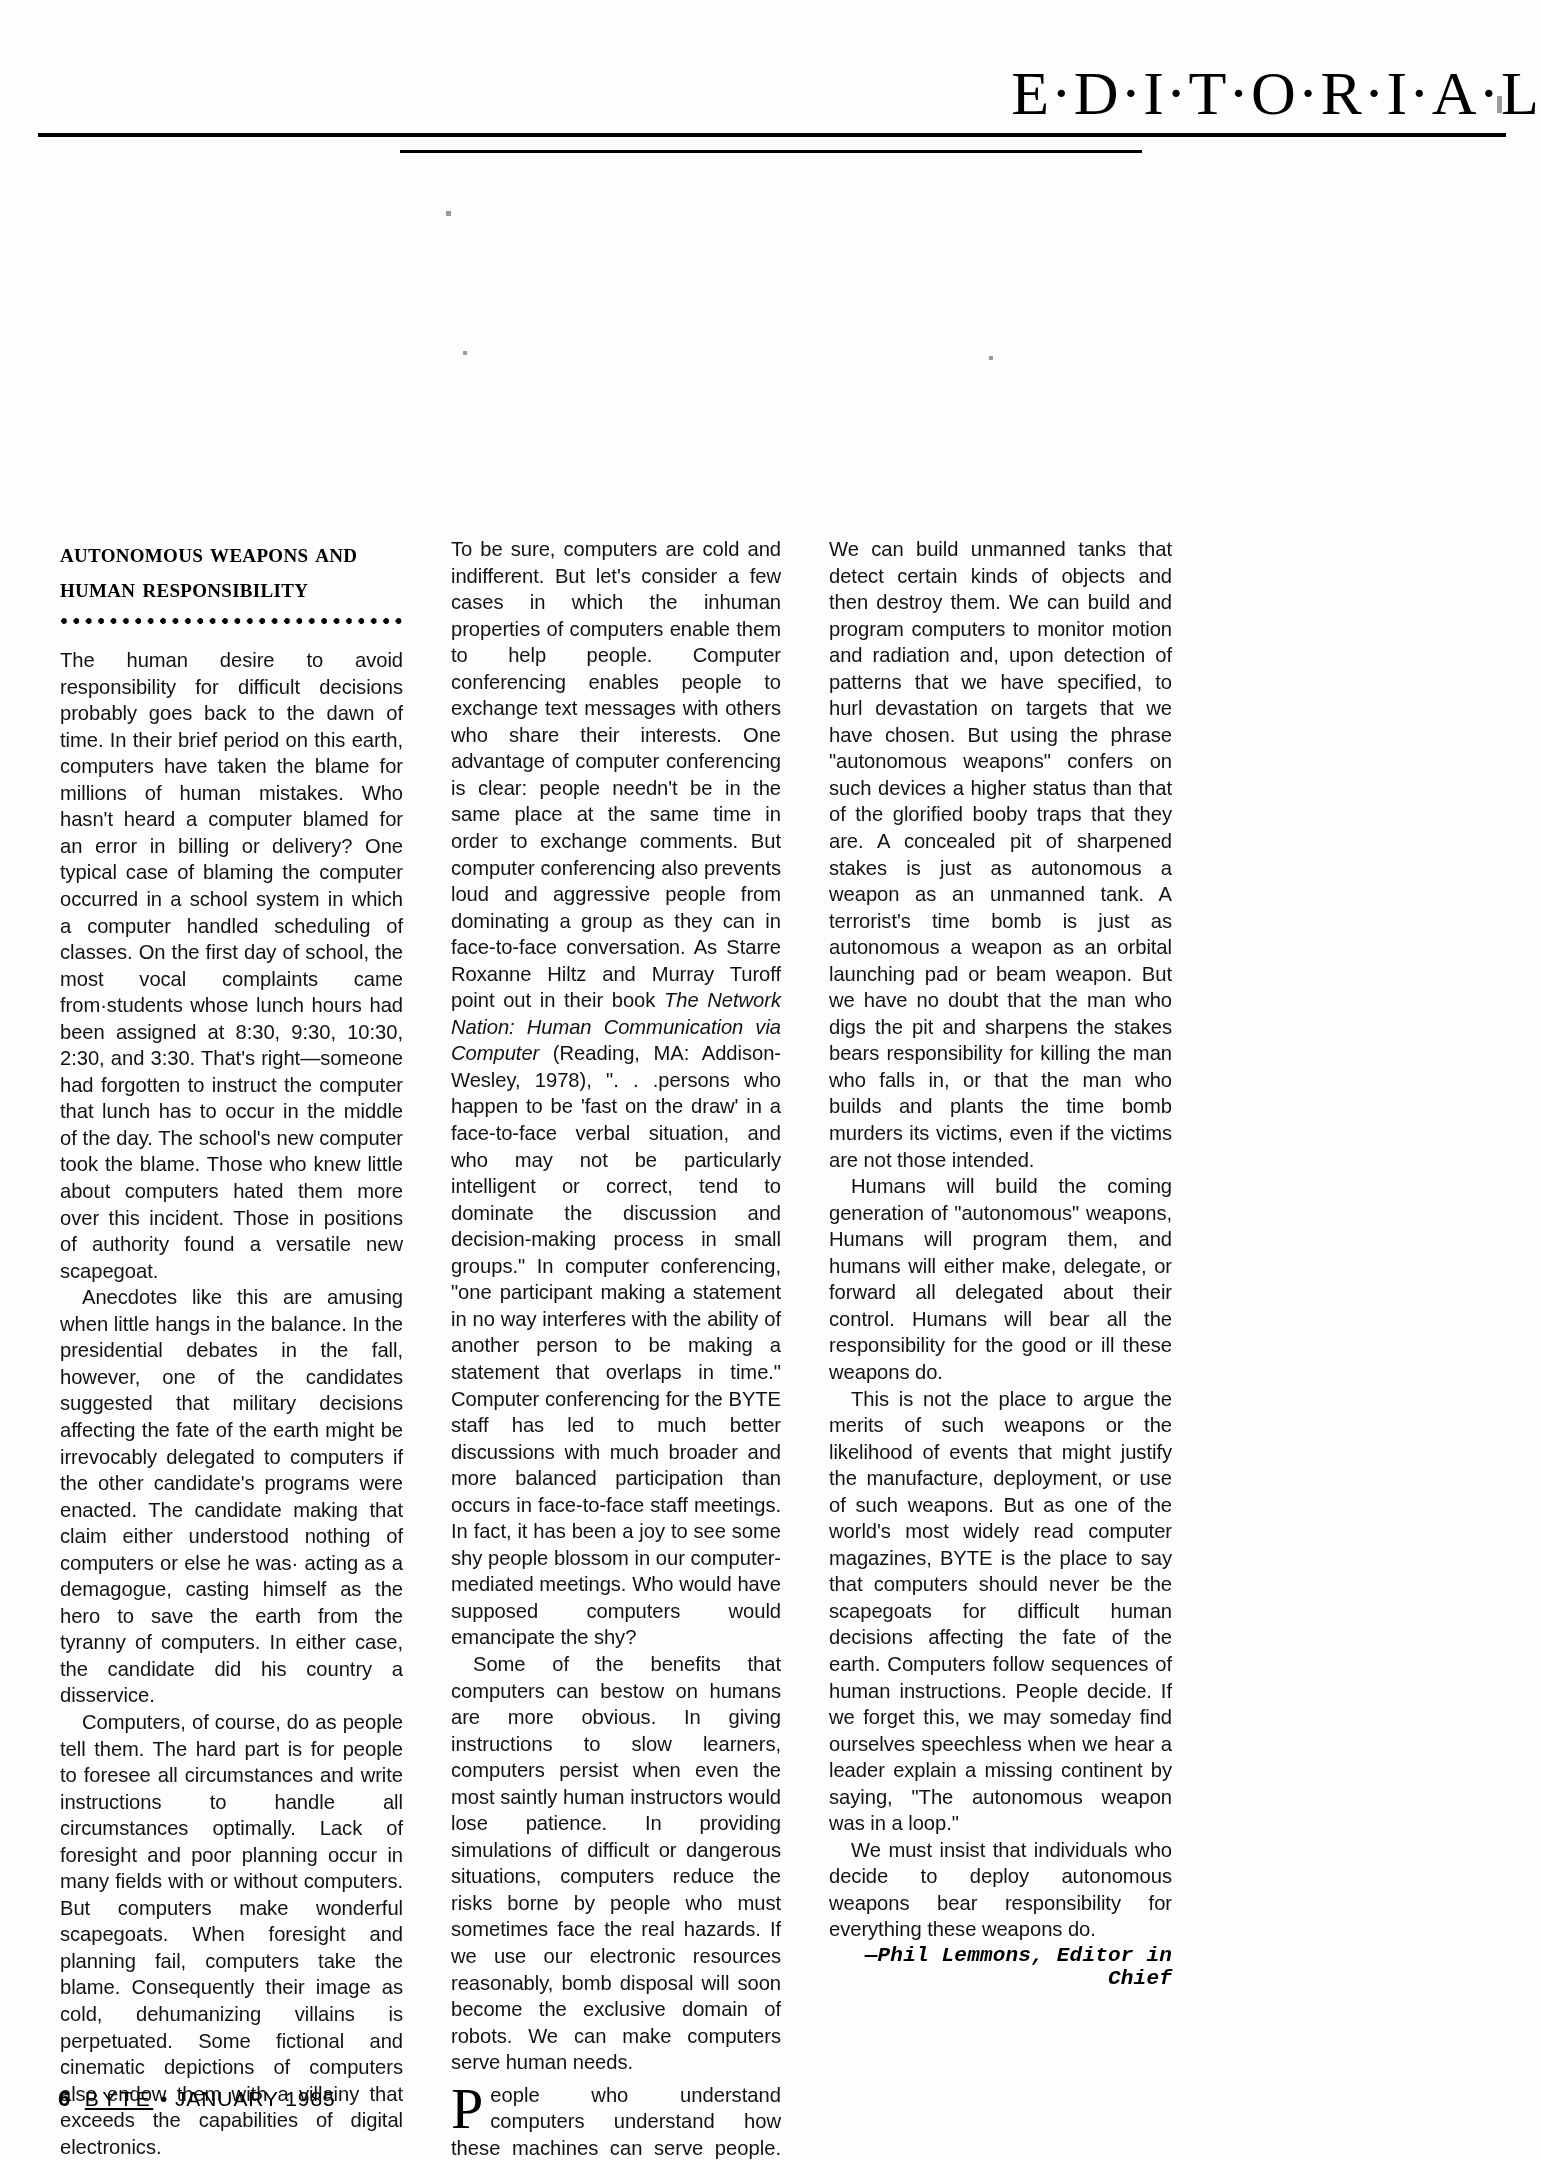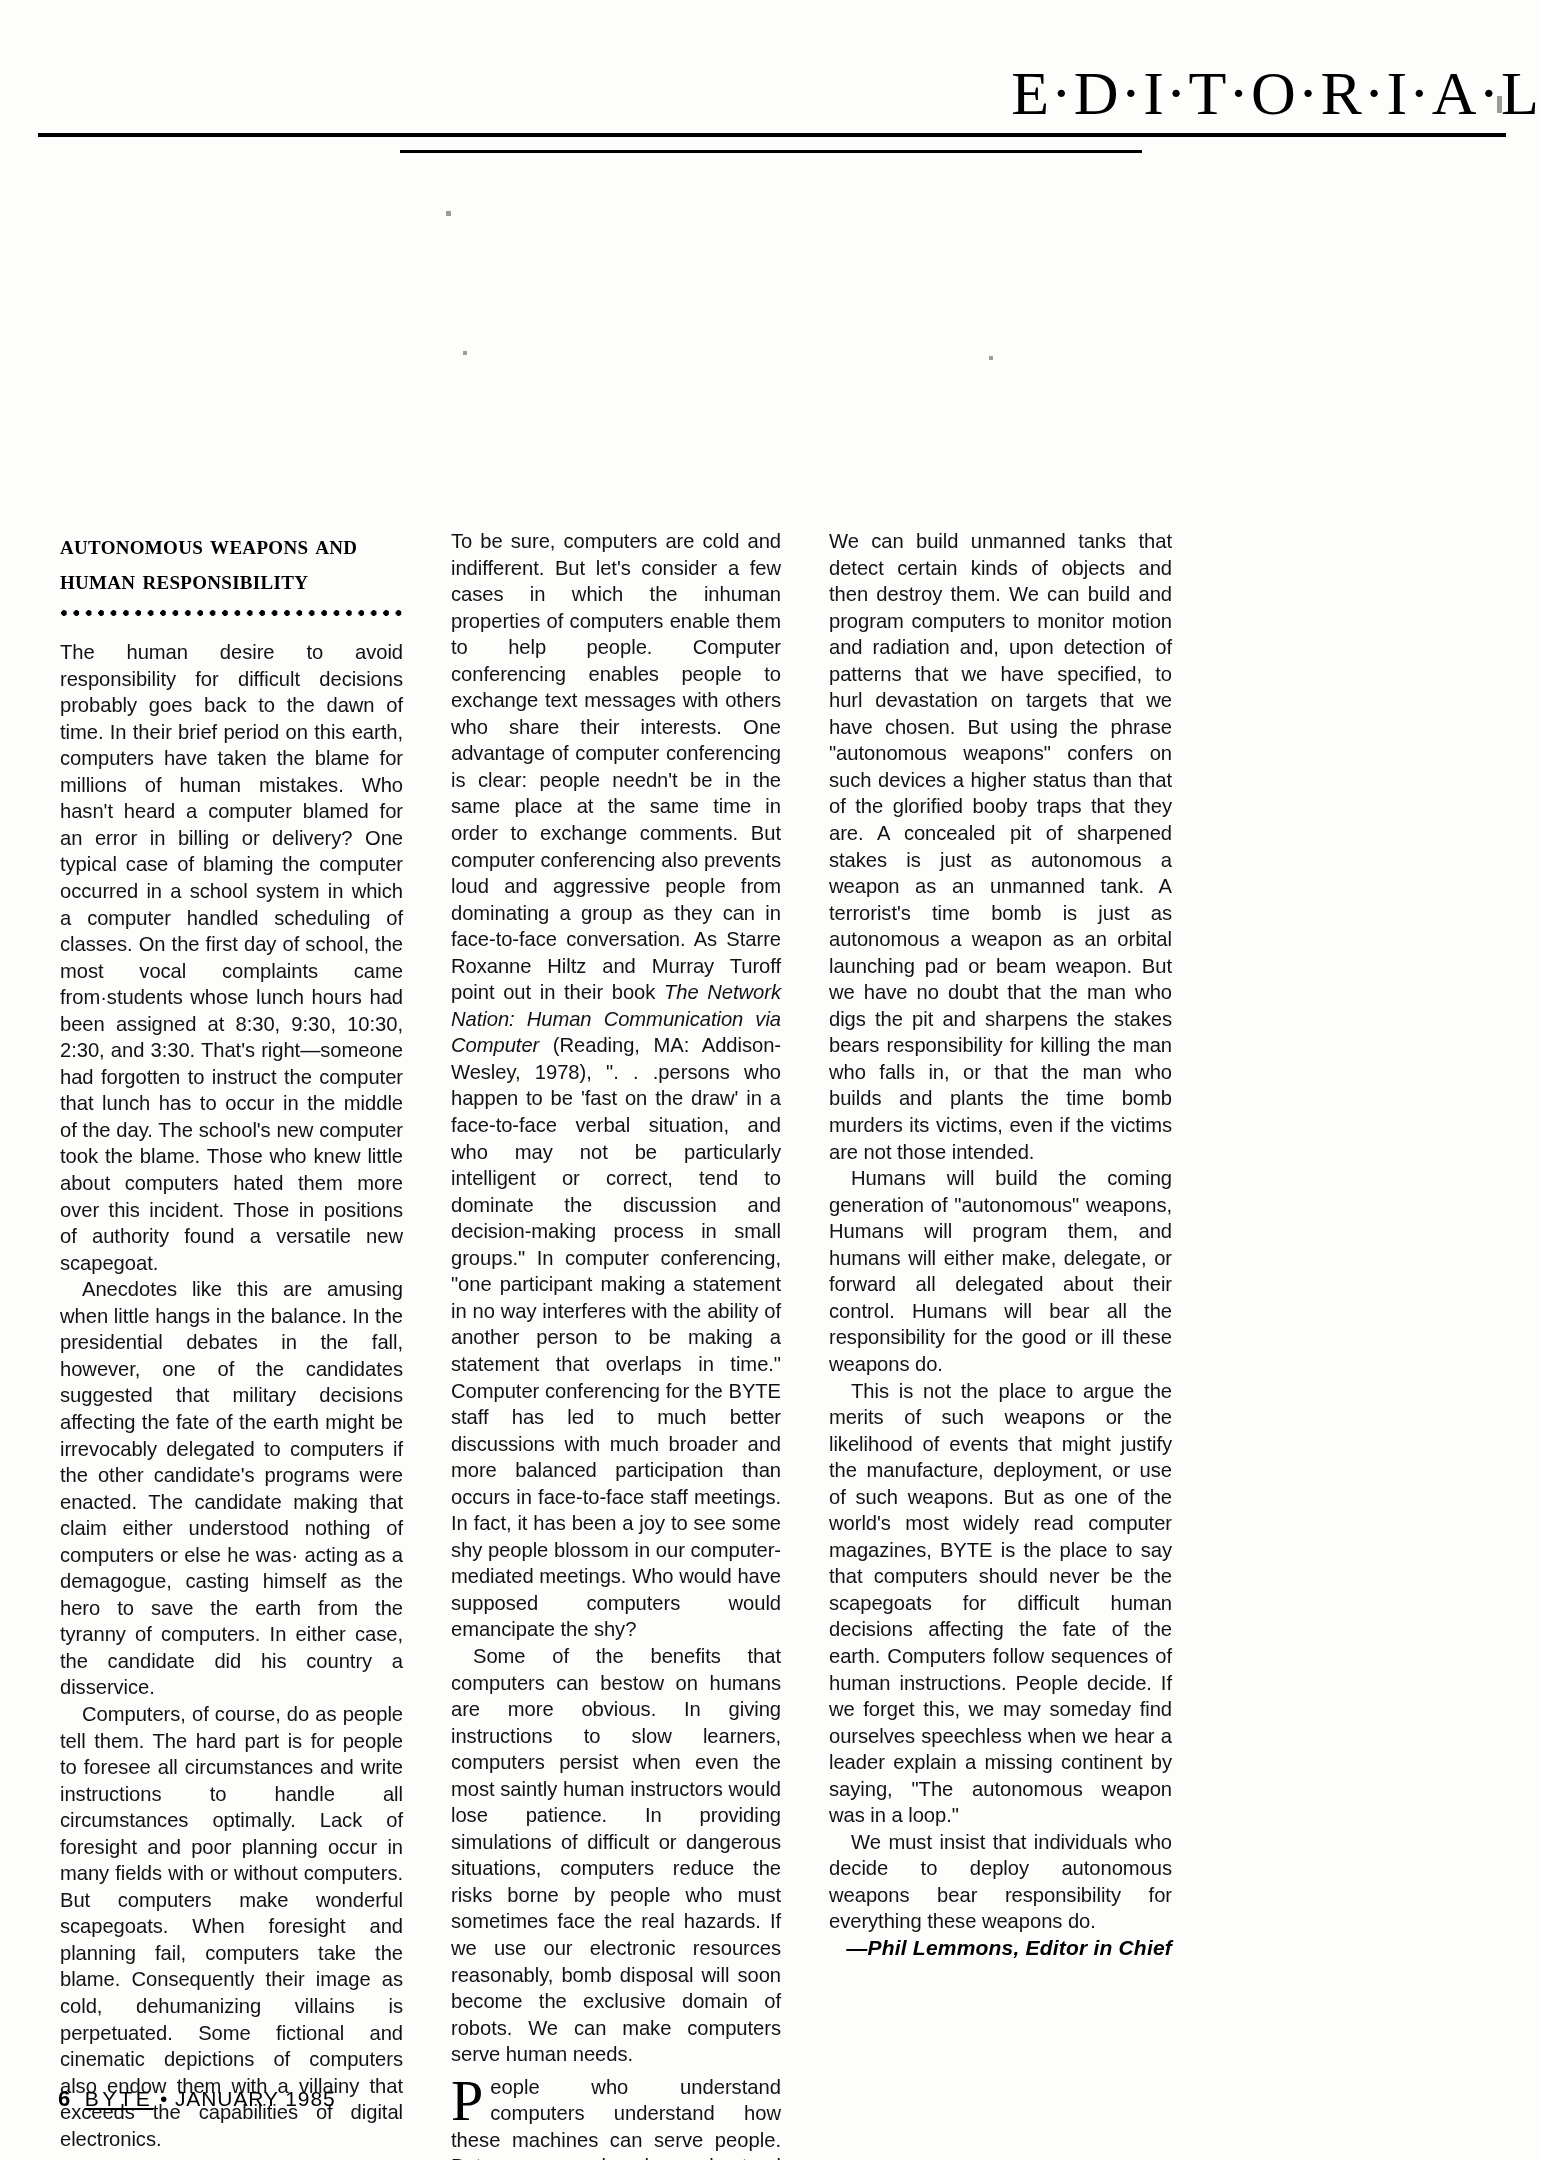--- a/index.html
+++ b/index.html
@@ -62,20 +62,21 @@
     top: 528px;
     left: 60px;
     width: 1425px;
     height: 1500px;
     display: flex;
     gap: 48px;
   }
   .col {
     width: 343px;
     flex: 0 0 343px;
+    margin-top: 8px;
   }
   .col.c2 { width: 330px; flex: 0 0 330px; }
   .col.c3 { width: 343px; flex: 0 0 343px; }
 
   
   .headline {
     font-family: "Liberation Serif", "DejaVu Serif", serif;
     font-weight: bold;
     font-size: 27px;
     line-height: 1.28;
@@ -129,21 +130,21 @@
     font-size: 58px;
     line-height: 46px;
     padding: 4px 7px 0 0;
     color: #000;
   }
 
   
   .signature {
     margin: 1px 0 0 0;
     text-align: right;
-    font-family: Liberation Sans, sans-serif;
+    font-family: Liberation Mono, monospace;
     font-style: italic;
     font-weight: bold;
     font-size: 21px;
     letter-spacing: 0.2px;
     color: #000;
   }
 
   
   .footer {
     position: absolute;

